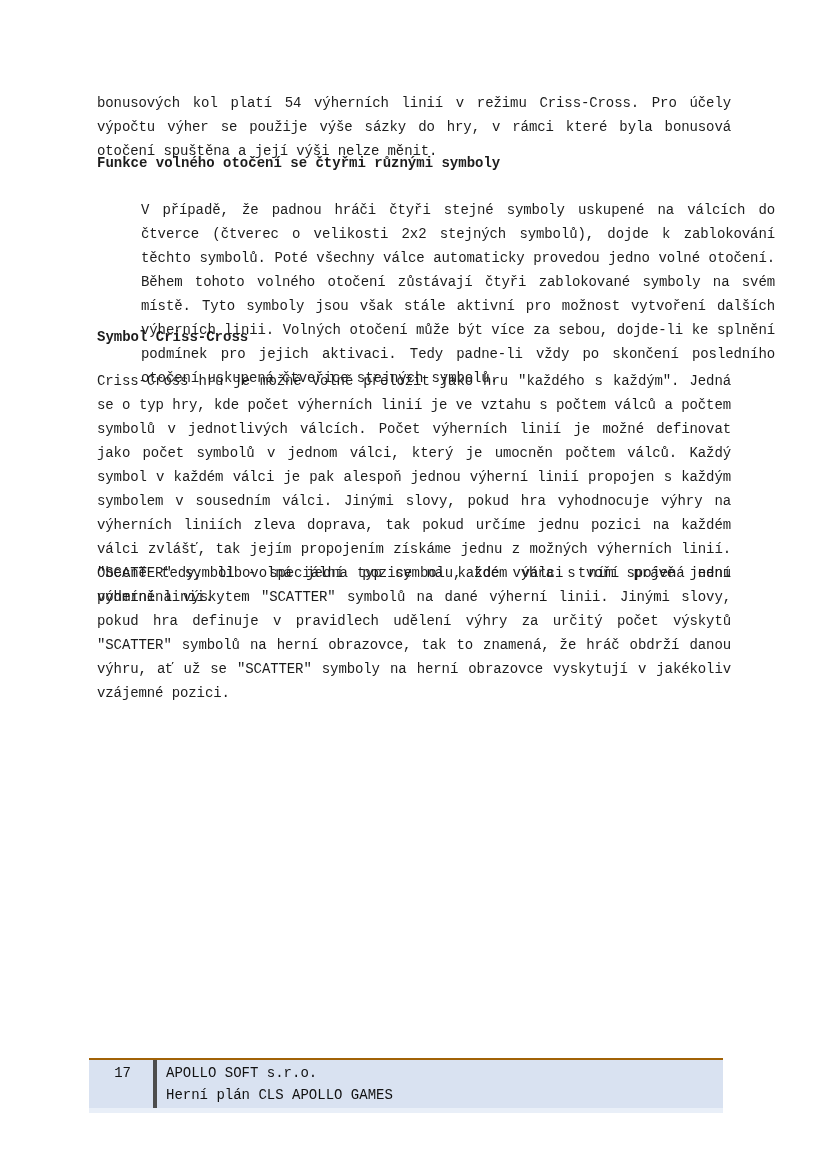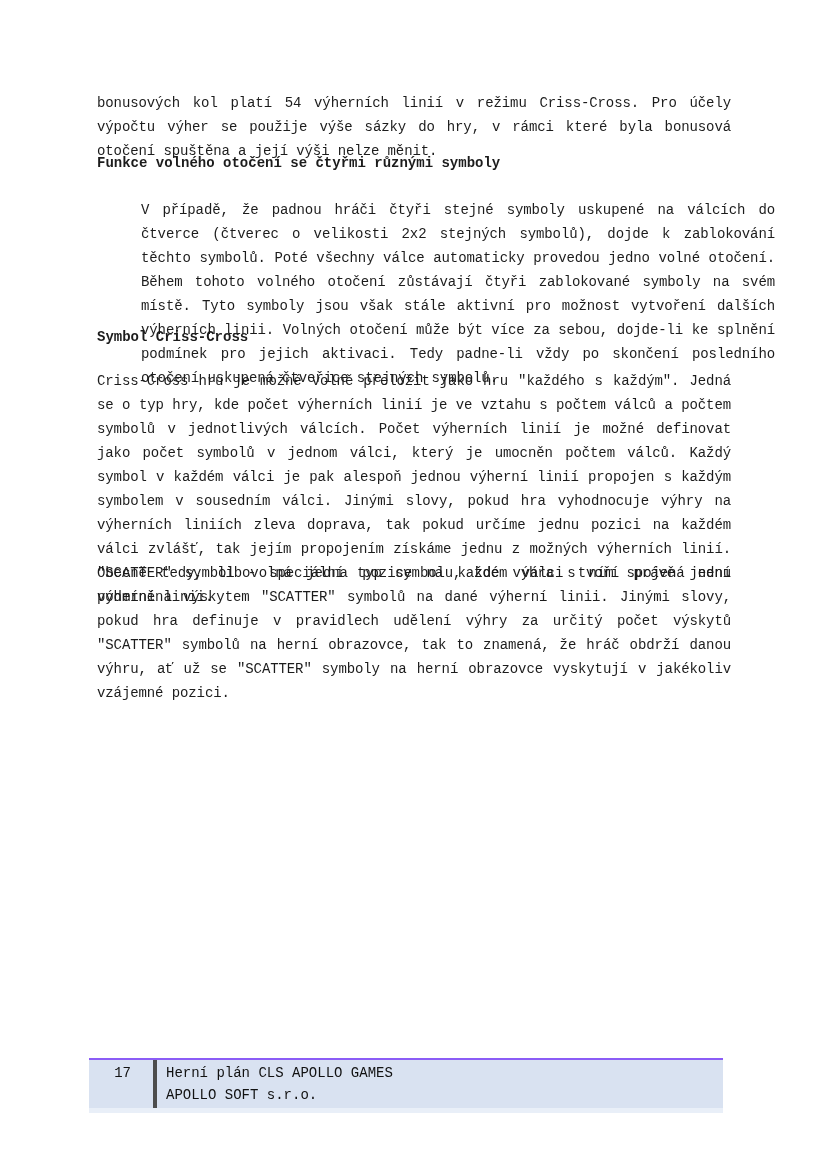--- a/index.html
+++ b/index.html
@@ -37,21 +37,21 @@
   .heading-criss   { top: 325px; }
   .para-criss      { top: 360px; margin-top: 9px; }
   .heading-scatter { top: 526px; }
   .para-scatter    { top: 561px; }
 
   .footer {
     position: absolute;
     left: 89px;
     top: 1058px;
     width: 634px;
-    border-top: 2px solid #8b5cf6;
+    border-top: 2px solid #a16207;
     font-size: 14px;
     line-height: 22px;
     color: #111111;
   }
   .footer-main {
     display: flex;
     align-items: stretch;
     background: #d9e2f1;
   }
   .footer-num-cell {
@@ -90,20 +90,20 @@
   <p class="body-text para-criss">Criss-Cross hru je možné volně přeložit jako hru "každého s každým". Jedná se o typ hry, kde počet výherních linií je ve vztahu s počtem válců a počtem symbolů v jednotlivých válcích. Počet výherních linií je možné definovat jako počet symbolů v jednom válci, který je umocněn počtem válců. Každý symbol v každém válci je pak alespoň jednou výherní linií propojen s každým symbolem v sousedním válci. Jinými slovy, pokud hra vyhodnocuje výhry na výherních liniích zleva doprava, tak pokud určíme jednu pozici na každém válci zvlášť, tak jejím propojením získáme jednu z možných výherních linií. Obecně tedy, libovolná jedna pozice na každém válci tvoří právě jednu výherní linii.</p>
 
 
   <p class="body-text para-scatter">"SCATTER" symbol - speciální typ symbolu, kde výhra s ním spojená není podmíněna výskytem "SCATTER" symbolů na dané výherní linii. Jinými slovy, pokud hra definuje v pravidlech udělení výhry za určitý počet výskytů "SCATTER" symbolů na herní obrazovce, tak to znamená, že hráč obdrží danou výhru, ať už se "SCATTER" symboly na herní obrazovce vyskytují v jakékoliv vzájemné pozici.</p>
 
   <div class="footer">
     <div class="footer-main">
       <div class="footer-num-cell">17</div>
       <div class="footer-divider"></div>
       <div class="footer-text-cell">
+        <div>APOLLO SOFT s.r.o.</div>
         <div>Herní plán CLS APOLLO GAMES</div>
-        <div>APOLLO SOFT s.r.o.</div>
       </div>
     </div>
     <div class="footer-strip"></div>
   </div>
 
 </div>
 
 </body></html>

